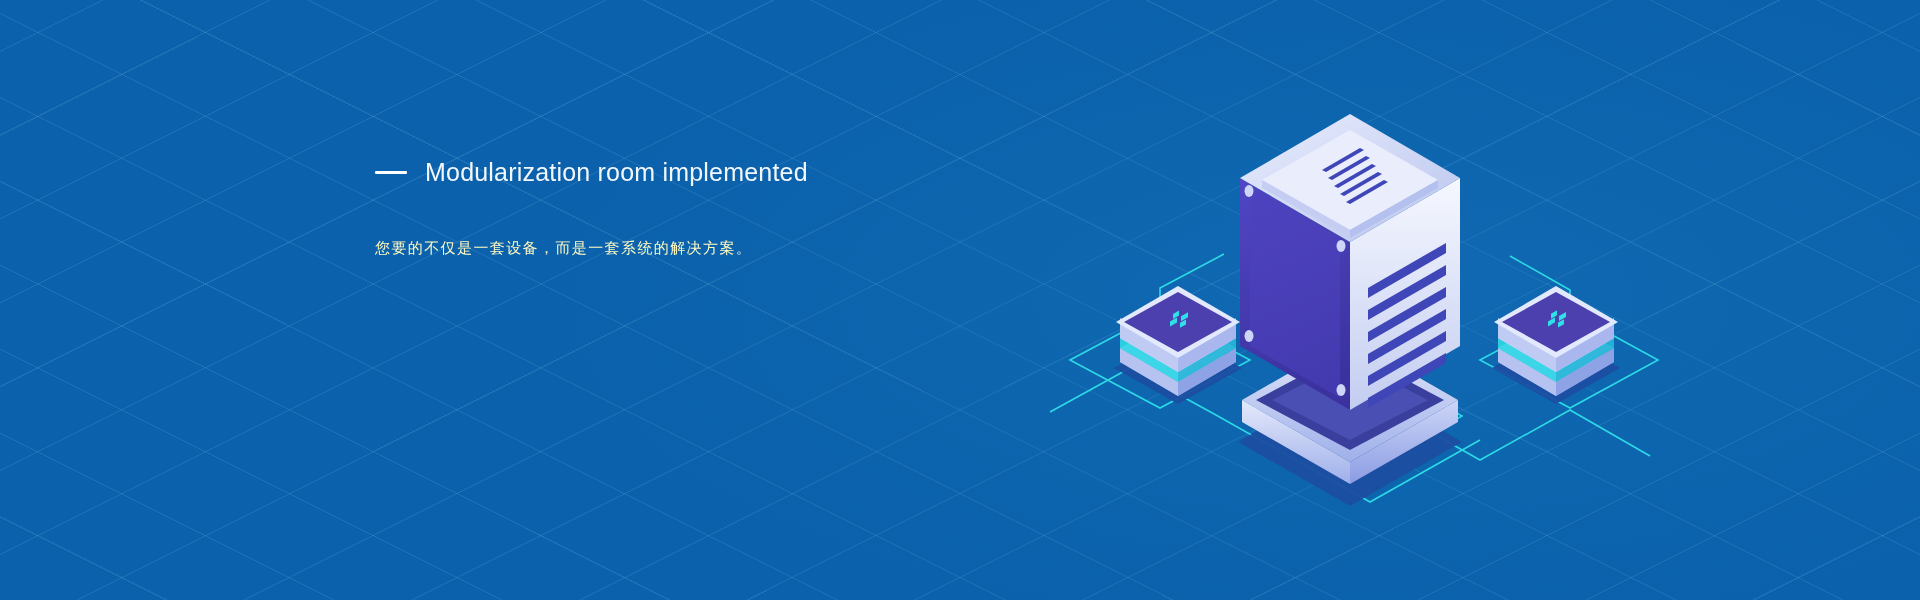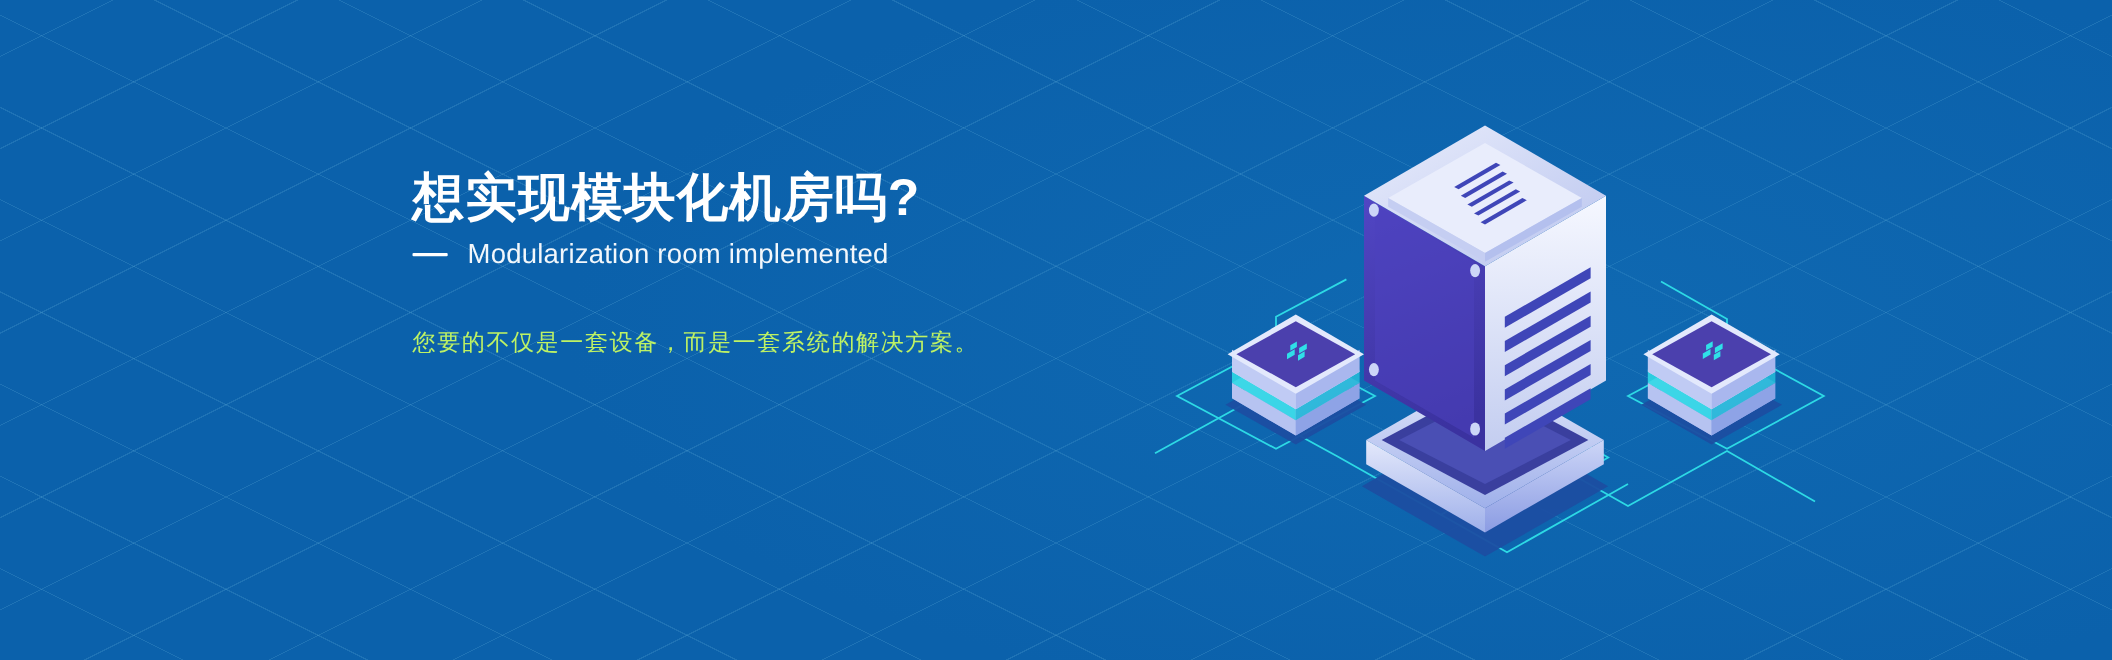--- a/index.html
+++ b/index.html
@@ -50,41 +50,40 @@
     display:flex;align-items:center;gap:18px;margin-top:8px;
   }
   .sub-dash{
     width:32px;height:3px;background:#ffffff;flex:0 0 auto;border-radius:1px;
   }
   .subtitle{
     font-size:25px;font-weight:400;color:#f2f7fb;letter-spacing:.2px;
     white-space:nowrap;
   }
   .desc{
-    margin-top:48px;font-size:21px;line-height:1.7;
-    color:#bef264;letter-spacing:1.4px;white-space:nowrap;
+    margin-top:48px;font-size:15px;line-height:1.7;
+    color:#fef9c3;letter-spacing:1.4px;white-space:nowrap;
   }
 
   
   .illus{
     position:absolute;left:1010px;top:60px;width:680px;height:480px;
   }
   .illus svg{display:block;width:100%;height:100%;overflow:visible;}
 </style>
 </head>
 <body>
 
 <div class="banner">
 
   <div class="bg-grid"></div>
   <div class="bg-vignette"></div>
 
   <div class="text-block">
 
-    <h1 class="headline">想实现模块化机房吗?</h1>
 
     <div class="sub-row">
       <span class="sub-dash"></span>
       <span class="subtitle">Modularization room implemented</span>
     </div>
 
     <p class="desc">您要的不仅是一套设备，而是一套系统的解决方案。</p>
   </div>
 
   <div class="illus">

